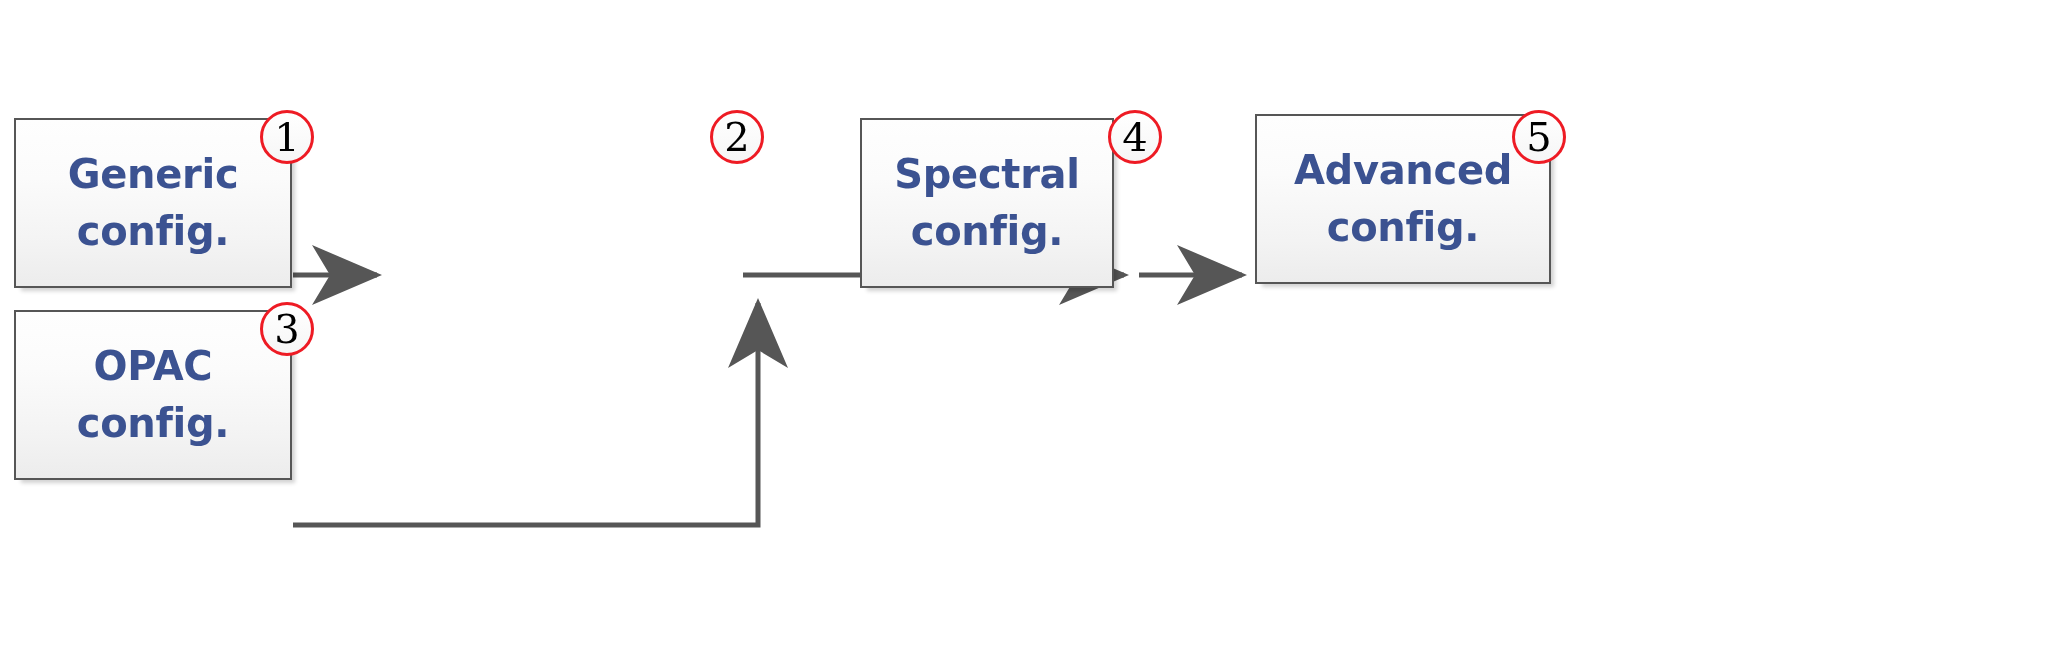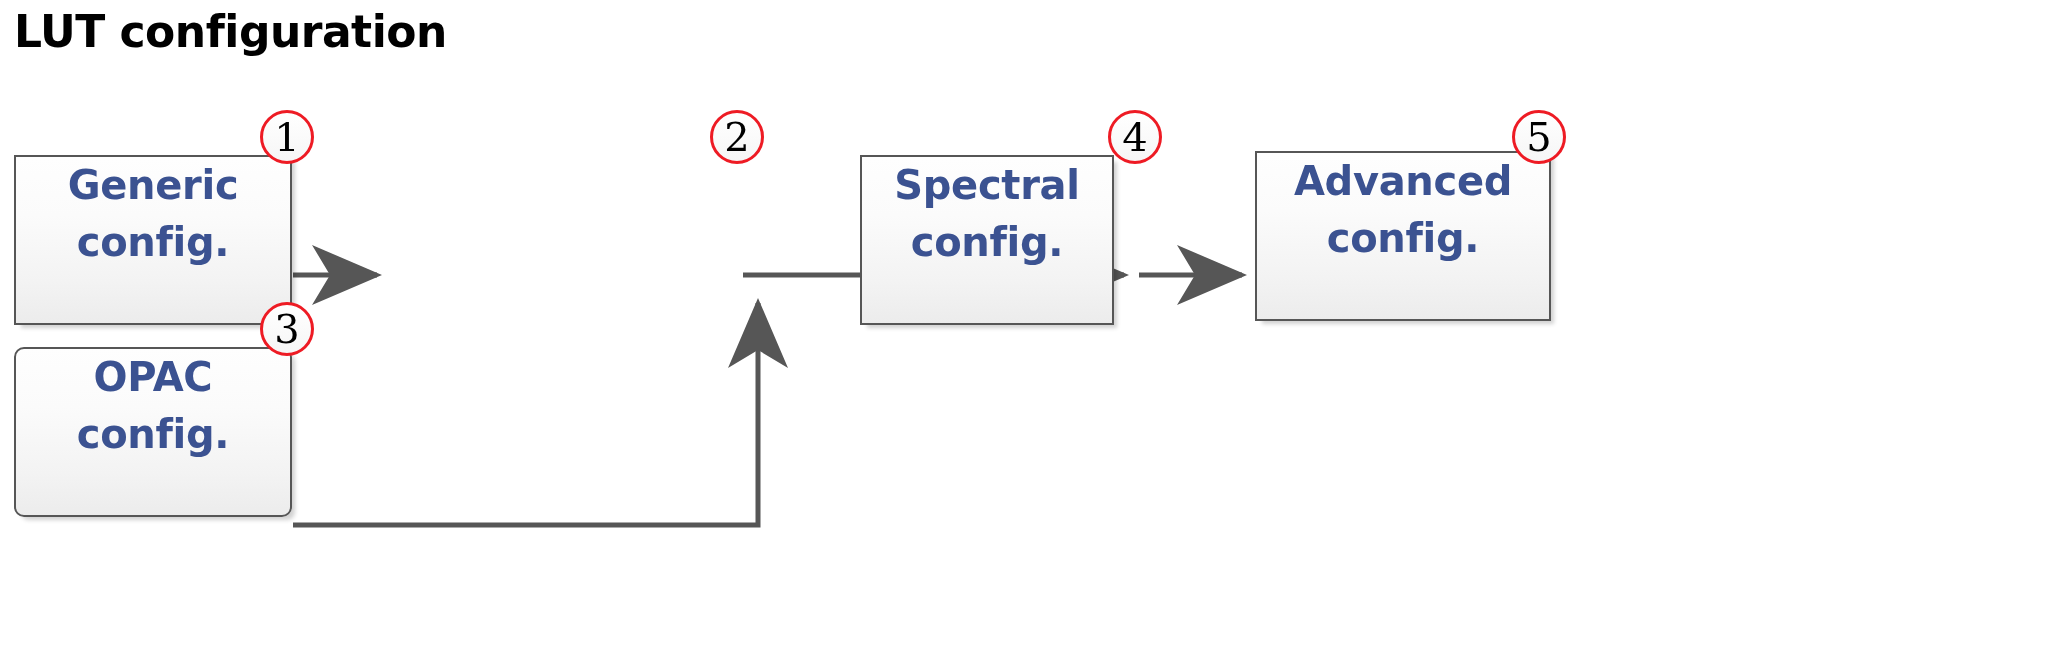--- a/index.html
+++ b/index.html
@@ -45,23 +45,23 @@
   }
 
   
   .node {
     position: absolute;
     box-sizing: border-box;
     border: 2px solid #565656;
     background: linear-gradient(to bottom, #fefefe 0%, #fbfbfb 35%, #f3f3f3 75%, #ececec 100%);
     box-shadow: 5px 5px 4px -2px rgba(0,0,0,0.18);
     display: flex;
+    align-items: center;
     justify-content: center;
     text-align: center;
-    margin-top: 37px;
   }
   .node-label {
     color: #3b5291;
     font-weight: bold;
     font-size: 40px;
     line-height: 1.42;
     letter-spacing: -0.3px;
     padding: 0 10px;
     white-space: pre-line;
     font-family: "DejaVu Sans", "Liberation Sans", sans-serif;
@@ -83,21 +83,20 @@
     font-family: "DejaVu Serif", "Liberation Serif", serif;
     z-index: 5;
     box-sizing: border-box;
   }
 </style>
 </head>
 <body>
 
 <div id="canvas">
 
-  <div id="page-title">LUT configuration</div>
 
   <svg id="connectors" viewBox="0 0 2067 665" xmlns="http://www.w3.org/2000/svg">
     <defs>
       <marker id="ah" markerWidth="14" markerHeight="12" refX="13" refY="6" orient="auto" markerUnits="strokeWidth">
         <path d="M0,0 L14,6 L0,12 L3.6,6 Z" fill="#565656"></path>
       </marker>
     </defs>
 
     <g>
       <line x1="293" y1="275" x2="377" y2="275" stroke="#565656" stroke-width="5" marker-end="url(#ah)"></line>
@@ -129,19 +128,19 @@
 config.</span>
   </div>
   <div class="badge" style="left:1108px; top:110px;">4</div>
 
   <div class="node" style="left:1255px; top:114px; width:296px; height:170px;">
     <span class="node-label">Advanced
 config.</span>
   </div>
   <div class="badge" style="left:1512px; top:110px;">5</div>
 
-  <div class="node" style="left:14px; top:310px; width:278px; height:170px;border-radius:10px;">
+  <div class="node" style="left:14px; top:310px; width:278px; height:170px;">
     <span class="node-label">OPAC
 config.</span>
   </div>
   <div class="badge" style="left:260px; top:302px;">3</div>
 
 </div>
 
 </body></html>

